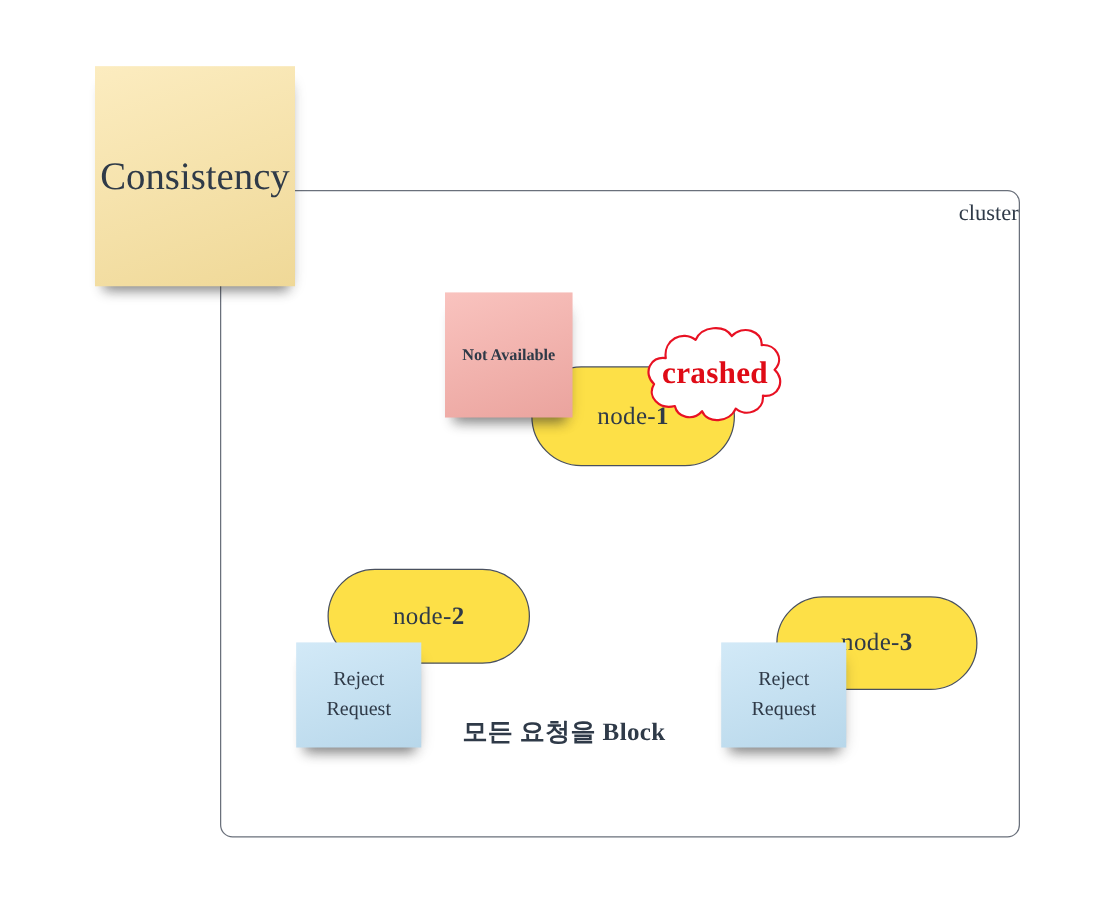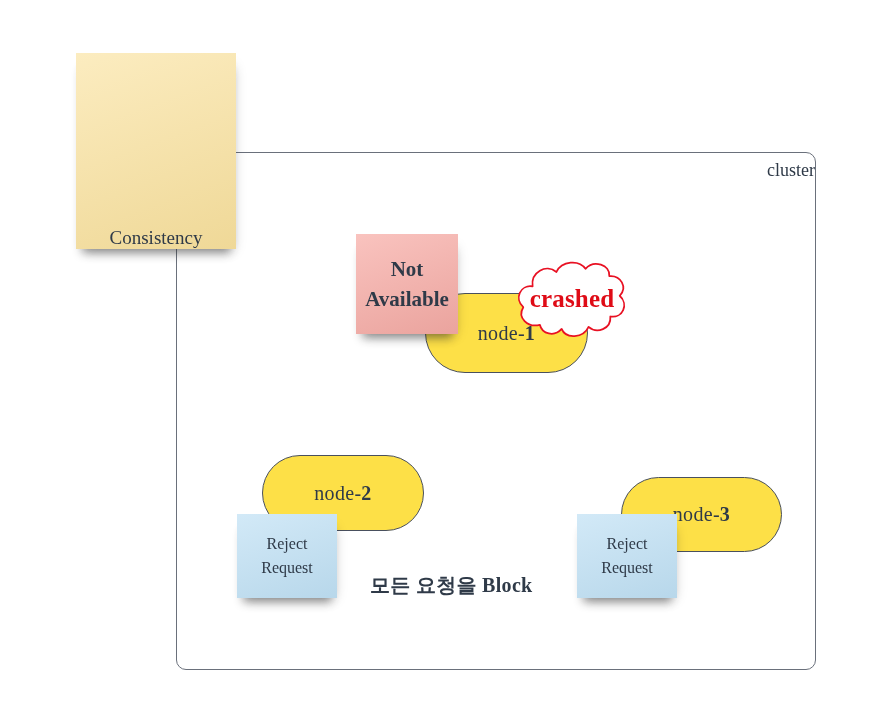--- a/index.html
+++ b/index.html
@@ -30,31 +30,30 @@
   .pill-3{left:621px;top:477px;width:161px;height:75px;border-radius:38px;z-index:2;}
   .pill-label{font-size:20px;color:var(--ink,#2f3a48);letter-spacing:.3px;}
   .pill-label b{font-weight:bold;}
   
   .note{
     position:absolute;box-sizing:border-box;z-index:3;
     display:flex;align-items:center;justify-content:center;text-align:center;
     box-shadow:0 10px 9px -6px rgba(40,40,40,.45), 4px 7px 12px -7px rgba(40,40,40,.28);
   }
   .note-yellow{
-    left:76px;top:53px;width:160px;height:196px;
+    left:76px;top:53px;width:160px;height:176px;
     background:var(--yellow_note,#fae29e);
     background-image:linear-gradient(160deg,rgba(255,255,255,.35),rgba(0,0,0,.045));
-    font-size:19px;
-    align-items:flex-end;
+    font-size:31px;
   }
   .note-pink{
     left:356px;top:234px;width:102px;height:100px;
     background:var(--pink_note,#f7aca6);
     background-image:linear-gradient(160deg,rgba(255,255,255,.28),rgba(0,0,0,.05));
-    font-size:21px;font-weight:bold;line-height:1.45;padding:0 8px;
+    font-size:13px;font-weight:bold;line-height:1.45;padding:0 8px;
   }
   .note-blue{
     width:100px;height:84px;
     background:var(--blue_note,#bfe0f4);
     background-image:linear-gradient(160deg,rgba(255,255,255,.3),rgba(0,0,0,.04));
     font-size:16px;line-height:1.5;padding:0 10px;
   }
   .note-blue.n2{left:237px;top:514px;}
   .note-blue.n3{left:577px;top:514px;}
   

